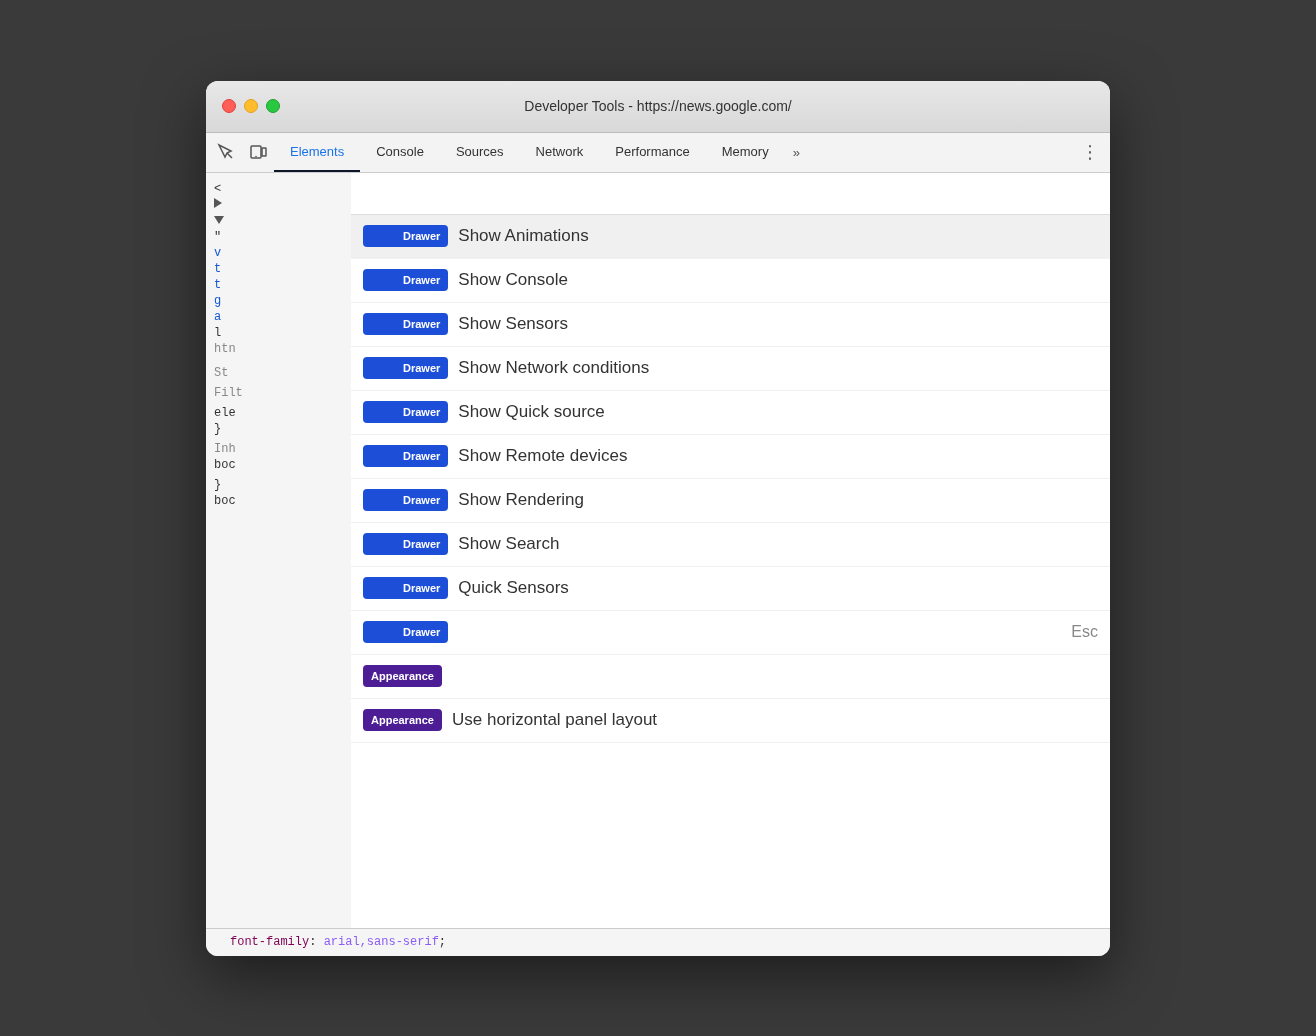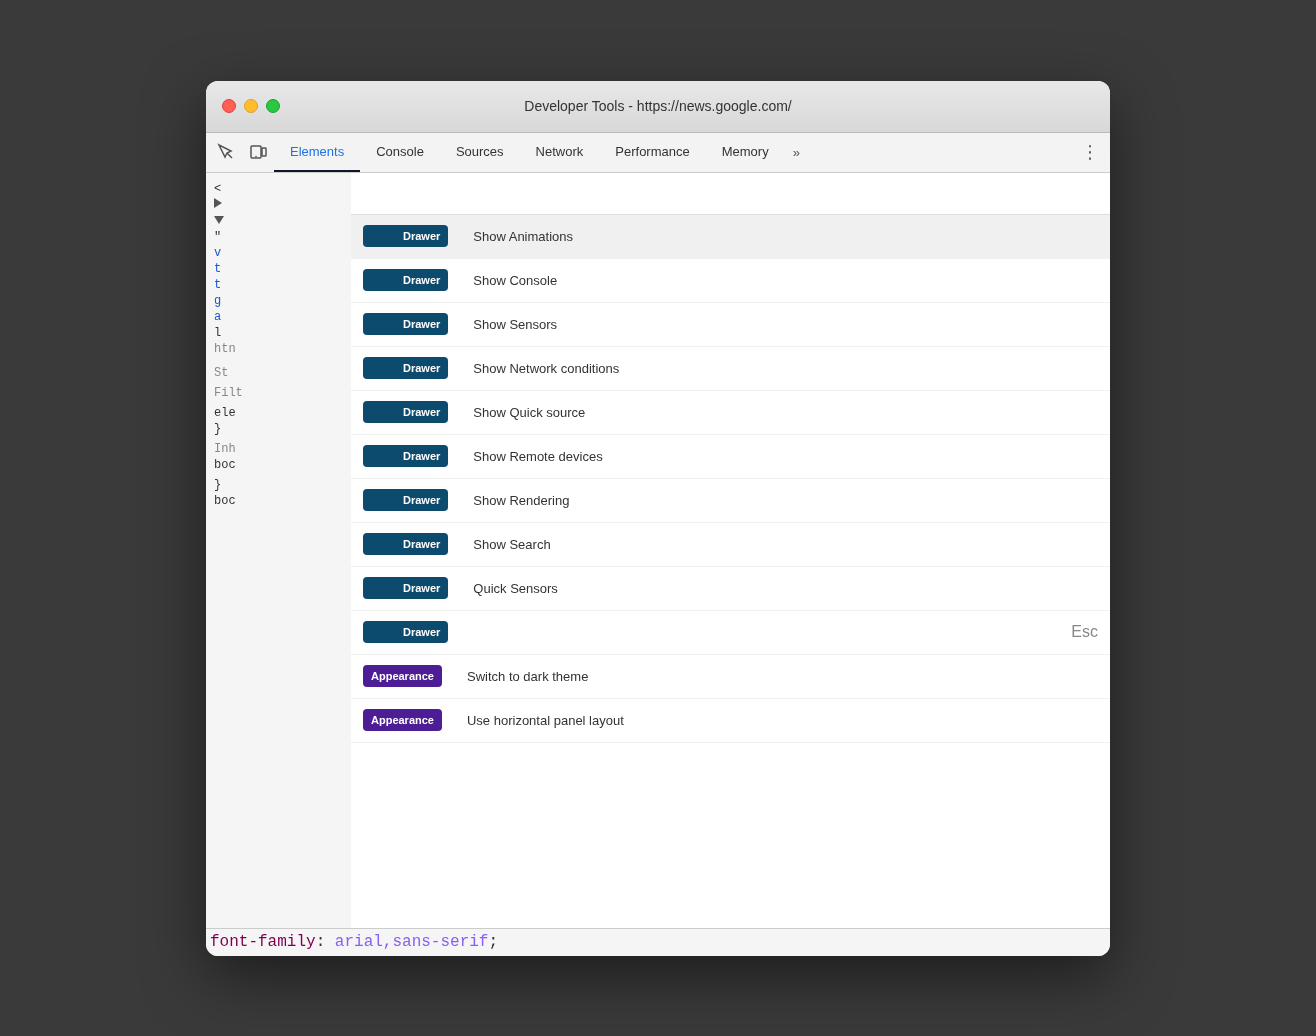--- a/index.html
+++ b/index.html
@@ -223,42 +223,41 @@
       border-radius: 4px;
       font-size: 11px;
       font-weight: 600;
       color: white;
       margin-right: 10px;
       min-width: 58px;
       height: 22px;
       flex-shrink: 0;
     }
 
-    .badge.drawer { background: #0c4a6e; padding-left: 40px; }
+    .badge.drawer { background: #1d4ed8; padding-left: 40px; }
     .badge.appearance { background: #4c1d95; }
 
     .dropdown-item-label {
-      font-size: 13px;
+      font-size: 17px;
       color: #333;
       flex: 1;
-      margin-left: 15px;
     }
 
     .dropdown-item-shortcut {
       font-size: 16px;
       color: #888;
       margin-left: auto;
     }
 
     .bottom-bar {
       background: #f5f5f5;
       border-top: 1px solid #ccc;
-      padding: 4px 4px;
+      padding: 4px 24px;
       font-family: 'Courier New', monospace;
-      font-size: 16px;
+      font-size: 12px;
       color: #c80000;
       display: flex;
       align-items: center;
       height: 28px;
     }
 
     .bottom-bar-keyword { color: #7f0055; }
     .bottom-bar-colon { color: #333; }
     .bottom-bar-value { color: #8b5cf6; }
     .bottom-bar-semi { color: #333; }
@@ -393,21 +392,20 @@
         <div class="dropdown-item">
           <span class="badge drawer">Drawer</span>
           <span class="dropdown-item-label">Quick Sensors</span>
         </div>
         <div class="dropdown-item">
           <span class="badge drawer">Drawer</span>
           <span class="dropdown-item-shortcut">Esc</span>
         </div>
         <div class="dropdown-item">
           <span class="badge appearance">Appearance</span>
-          <span class="dropdown-item-label">Switch to dark theme</span>
         </div>
         <div class="dropdown-item">
           <span class="badge appearance">Appearance</span>
           <span class="dropdown-item-label">Use horizontal panel layout</span>
         </div>
       </div>
     </div>
   </div>
 
   <div class="bottom-bar">

